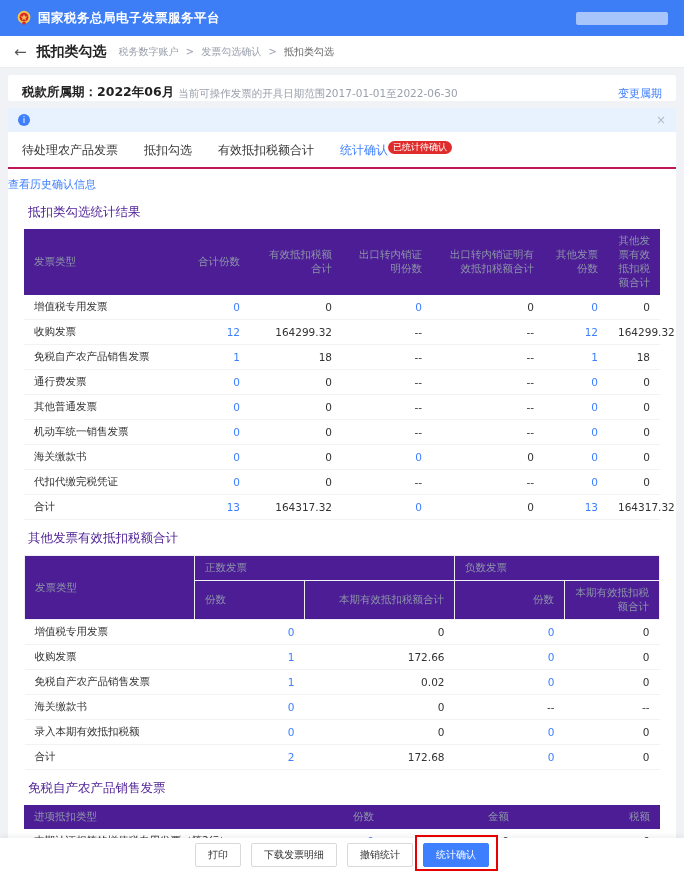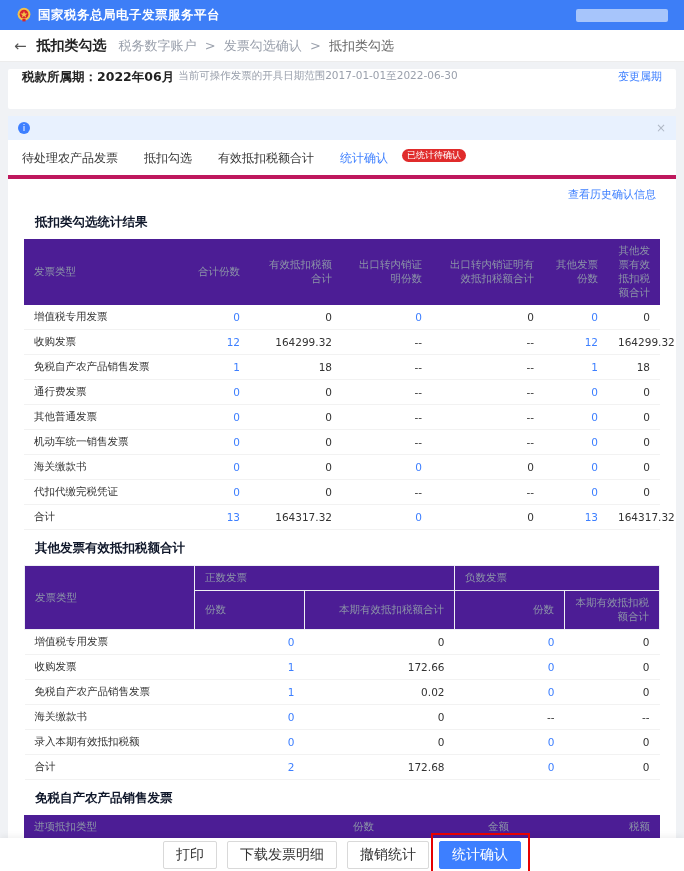--- a/index.html
+++ b/index.html
@@ -1,67 +1,67 @@
 <!DOCTYPE html>
 <html><head>
 <meta charset="utf-8">
 <style>
   * { margin:0; padding:0; box-sizing:border-box; }
   html,body { width:684px; height:871px; overflow:hidden; }
   body { font-family:"DejaVu Sans","Liberation Sans",sans-serif; background:#f0f2f5; position:relative; font-size:11px; color:#333; }
 
   
-  .appbar { height:30px; background:#3d7ef7; display:flex; align-items:center; padding:0 16px; }
+  .appbar { height:36px; background:#3d7ef7; display:flex; align-items:center; padding:0 16px; }
   .appbar .emblem { width:16px; height:16px; margin-right:6px; }
   .appbar .title { color:#fff; font-size:12.5px; font-weight:bold; letter-spacing:.5px; }
   .appbar .userblur { margin-left:auto; width:92px; height:13px; border-radius:2px; background:rgba(255,255,255,.55); }
 
   
   .crumbbar { height:32px; background:#fff; display:flex; align-items:center; padding:0 14px; border-bottom:1px solid #ececec; }
   .back { font-size:15px; color:#555; margin-right:10px; cursor:pointer; }
   .pagetitle { font-size:14px; font-weight:bold; color:#222; margin-right:12px; }
-  .crumbs { font-size:13px; color:#9aa0ac; }
+  .crumbs { font-size:10px; color:#9aa0ac; }
   .crumbs .sep { margin:0 4px; }
   .crumbs .cur { color:#666; }
 
   
-  .periodcard { margin:7px 8px 0 8px; background:#fff; border-radius:2px; height:40px; display:flex; align-items:flex-start; padding:0 14px; }
+  .periodcard { margin:7px 8px 0 8px; background:#fff; border-radius:2px; height:26px; display:flex; align-items:flex-end; padding:0 14px; }
   .periodlabel { font-size:12.5px; font-weight:bold; color:#222; }
   .periodhint { font-size:10.5px; color:#9aa0ac; margin-left:4px; }
   .linkblue { color:#3d7fff; cursor:pointer; text-decoration:none; }
   .periodcard .change { margin-left:auto; font-size:11px; }
 
   
   .maincard { margin:7px 8px 0 8px; background:#fff; border-radius:2px; padding-bottom:12px; }
   .notice { background:#e8f1fe; display:flex; align-items:center; padding:5px 10px; font-size:10.5px; color:#5e6d82; }
   .notice .info-i { width:12px; height:12px; border-radius:50%; background:#3d7fff; color:#fff; font-size:9px; line-height:12px; text-align:center; margin-right:6px; flex:none; font-style:normal; }
   .notice .close { margin-left:auto; color:#b0b8c6; font-size:12px; cursor:pointer; padding-left:10px; }
 
-  .tabsrow { display:flex; align-items:center; padding:10px 14px 8px 14px; border-bottom:4px solid #be185d; }
+  .tabsrow { display:flex; align-items:center; padding:10px 14px 8px 14px; border-bottom:2px solid #be185d; }
   .tab { font-size:12px; color:#333; margin-right:26px; cursor:pointer; position:relative; }
   .tab.active { color:#3d7fff; }
-  .badge { display:inline-block; background:#e02b2b; color:#fff; font-size:9px; line-height:13px; padding:0 5px; border-radius:8px; margin-left:14px; position:relative; top:-4px; }
-
-  .historyrow { text-align:right; padding:8px 20px 2px 0; font-size:11px;margin-left:36px; }
+  .badge { display:inline-block; background:#e02b2b; color:#fff; font-size:9px; line-height:13px; padding:0 5px; border-radius:8px; margin-left:0; position:relative; top:-4px; }
+
+  .historyrow { text-align:left; padding:8px 20px 2px 0; font-size:11px; }
 
   .section { padding:0 16px; }
-  .sectitle { font-size:12.5px; font-weight:bold; color:#0f172a; padding:10px 4px 8px 4px;margin-left:7px; }
+  .sectitle { font-size:12.5px; font-weight:normal; color:#4c1d95; padding:10px 4px 8px 4px; }
 
   table { width:100%; border-collapse:collapse; table-layout:fixed; }
   thead th { background:#4c1d95; color:#8b93a7; font-weight:normal; font-size:10.5px; padding:5px 10px; text-align:right; }
   thead th:first-child { text-align:left; }
   tbody td { font-size:10.5px; color:#333; padding:5px 10px; text-align:right; border-bottom:1px solid #f2f2f2; }
   tbody td.c-label { text-align:left; color:#333; }
   td.c-link { color:#3d7fff; cursor:pointer; }
   .t2 thead th { border:1px solid #eef0f4; }
   .t2 thead th.grp { text-align:left;margin-top:8px; }
 
   
   .actionbar { position:absolute; left:0; right:0; bottom:0; height:33px; background:#fff; box-shadow:0 -2px 6px rgba(0,0,0,.06); display:flex; align-items:center; justify-content:center; gap:10px; }
-  .btn { font-size:14px; padding:4px 12px; border:1px solid #d9d9d9; background:#fff; border-radius:2px; color:#333; cursor:pointer; font-family:inherit; }
+  .btn { font-size:10px; padding:4px 12px; border:1px solid #d9d9d9; background:#fff; border-radius:2px; color:#333; cursor:pointer; font-family:inherit; }
   .btn.primary { background:#3d7fff; border-color:#3d7fff; color:#fff; }
   .annowrap { position:relative; display:inline-block; }
   .anno { position:absolute; top:-8px; left:-8px; right:-9px; bottom:-4px; border:2px solid #e60000; pointer-events:none; }
 </style>
 </head>
 <body>
 
 <div class="appbar">
   <svg class="emblem" viewBox="0 0 20 20">
     <circle cx="10" cy="9" r="8" fill="#f3c24a"></circle>

